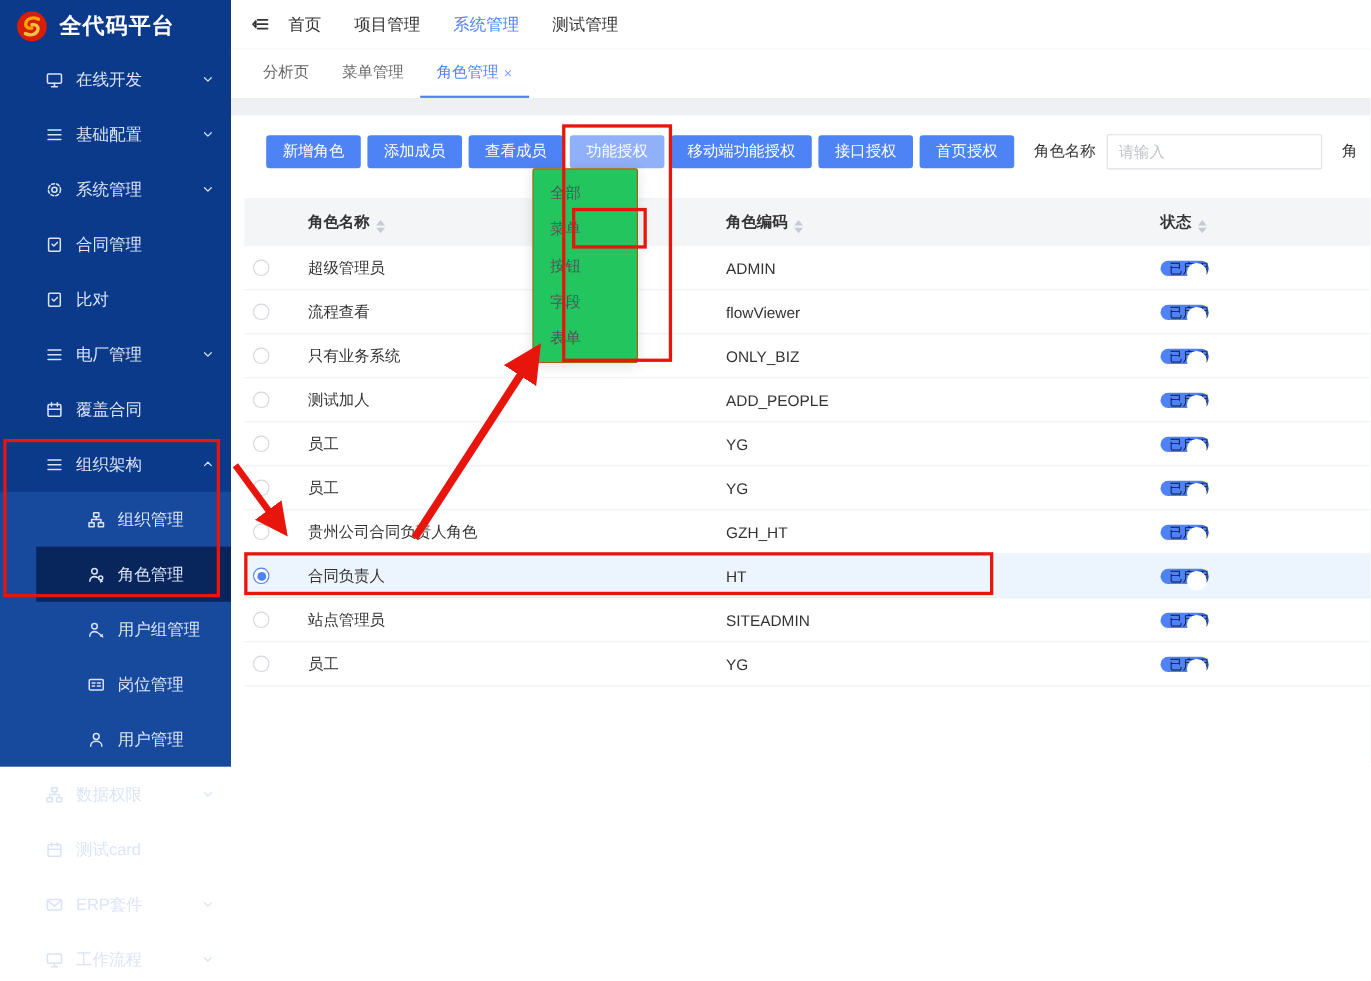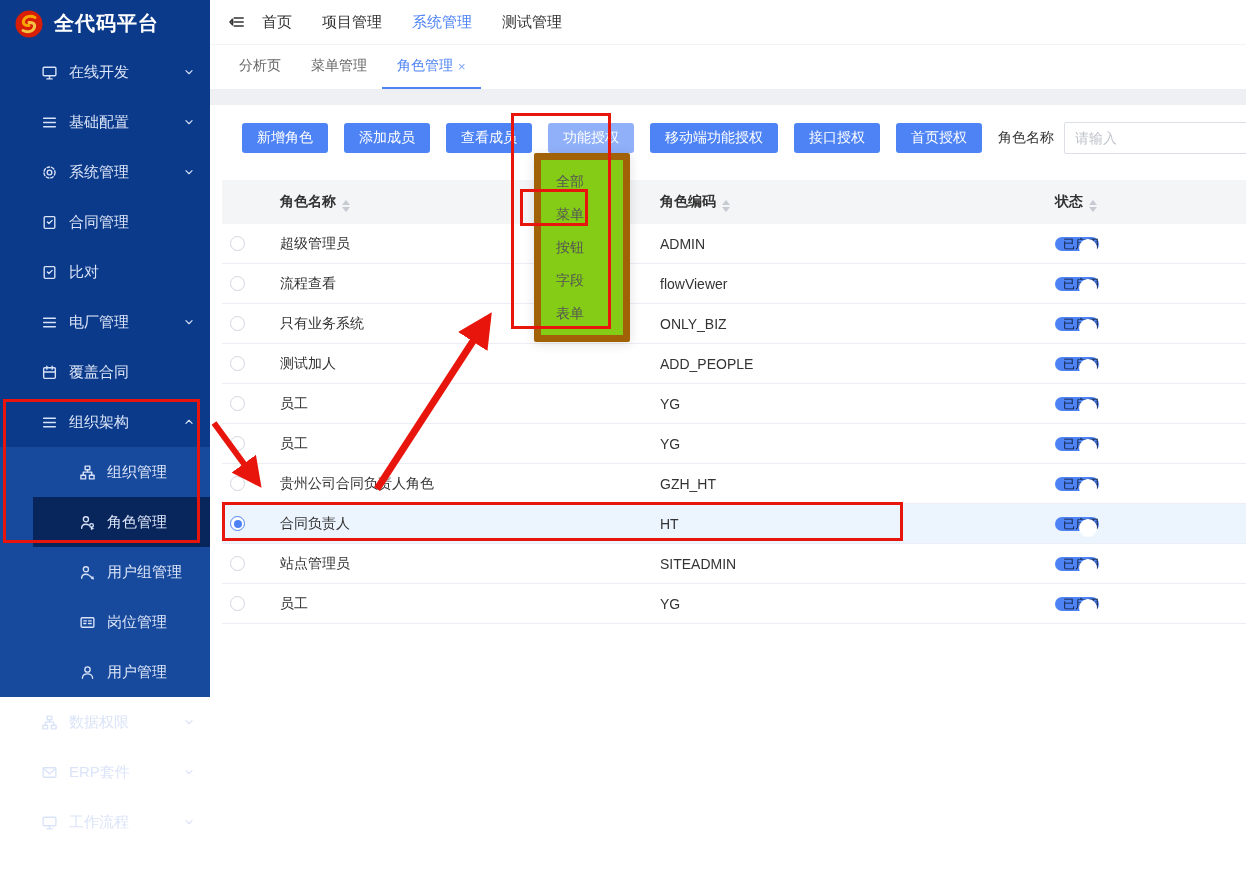--- a/index.html
+++ b/index.html
@@ -34,21 +34,21 @@
   .tab.active { color:#4e83f6; border-bottom-color:#4e83f6; }
   .tab .close { margin-left:5px; font-size:13px; color:#7ea4f8; }
 
   .page { position:absolute; top:91px; left:0; right:0; bottom:0; background:#eef0f4; }
   .panel { position:absolute; top:14px; left:0; right:0; bottom:0; background:#fff; overflow:hidden; }
   .content { margin-left:12px; }
 
   
   .toolbar { display:flex; align-items:center; margin:17px 13px 0 20px; }
   .btn { height:30px; padding:0 15px; background:#4e83f6; color:#fff; border:none; border-radius:3px;
-    font-size:14px; margin-right:16px; cursor:pointer; font-family:inherit; white-space:nowrap; }
+    font-size:14px; margin-right:6px; cursor:pointer; font-family:inherit; white-space:nowrap; }
   .btn.lit { background:#90b0f9; }
   .search-group { margin-left:auto; display:flex; align-items:center; }
   .search-label { font-size:14px; margin-right:10px; white-space:nowrap; }
   .search-input { width:196px; height:32px; border:1px solid #dcdfe6; border-radius:2px;
     padding:0 10px; font-size:14px; color:#333; outline:none; font-family:inherit; }
   .search-input::placeholder { color:#c0c4cc; }
   .partial-label { margin-left:18px; font-size:14px; width:13px; overflow:hidden; white-space:nowrap; }
 
   
   .table { margin-top:26px; font-size:14px; }
@@ -67,22 +67,22 @@
   .sort { display:inline-flex; flex-direction:column; gap:2px; margin-left:6px; vertical-align:1px; }
   .sort i { width:0; height:0; border-left:4px solid transparent; border-right:4px solid transparent; display:block; }
   .sort .up { border-bottom:5px solid #c6cad3; }
   .sort .dn { border-top:5px solid #c6cad3; }
   .toggle { width:59px; height:22px; border-radius:11px; background:#4e83f6; position:relative;
     color:#0f172a; font-size:12px; line-height:22px; padding-left:8px; cursor:pointer; }
   .toggle::after { content:""; position:absolute; right:2px; top:2px; width:18px; height:18px;
     background:#fff; border-radius:50%; }
 
   
-  .dropdown { position:absolute; left:534px; top:153px; width:96px; background:#84cc16;
-    border:7px solid #a16207; border-radius:2px; box-shadow:0 2px 12px rgba(0,0,0,.12);
+  .dropdown { position:absolute; left:484px; top:153px; width:96px; background:#22c55e;
+    border:1px solid #a16207; border-radius:2px; box-shadow:0 2px 12px rgba(0,0,0,.12);
     padding:5px 0; z-index:20; }
   .dd-item { height:33px; line-height:33px; padding-left:15px; font-size:14px; color:#555; cursor:pointer; }
 
   
   .ann-box { position:absolute; border:3px solid #e8150c; z-index:40; pointer-events:none; }
   #ann-sidebar  { left:3px;   top:399px; width:197px; height:144px; }
   #ann-dropdown { left:511px; top:113px; width:100px; height:216px; }
   #ann-menu     { left:520px; top:189px; width:68px;  height:37px; }
   #ann-row      { left:222px; top:502px; width:681px; height:39px; }
   .arrows { position:absolute; left:0; top:0; z-index:45; pointer-events:none; }
@@ -218,20 +218,27 @@
     <span class="sicon"><svg class="ic" width="17" height="17" viewBox="0 0 16 16">
           <rect x="5.8" y="2" width="4.4" height="3.4"></rect>
           <rect x="1.8" y="10.6" width="4.4" height="3.4"></rect>
           <rect x="9.8" y="10.6" width="4.4" height="3.4"></rect>
           <path d="M8 5.4v2.3M4 10.6V7.7h8v2.9"></path>
         </svg></span>
     <span>数据权限</span>
     <span class="chev"><svg class="ic" width="14" height="14" viewBox="0 0 16 16">
           <path d="M4.5 6.5L8 10l3.5-3.5"></path>
         </svg></span>
+  </div>
+  <div class="side-item">
+    <span class="sicon"><svg class="ic" width="17" height="17" viewBox="0 0 16 16">
+          <rect x="2.5" y="3.5" width="11" height="10" rx="1"></rect>
+          <path d="M5.5 2v3M10.5 2v3M2.5 7.5h11"></path>
+        </svg></span>
+    <span>测试card</span>
   </div>
   <div class="side-item">
     <span class="sicon"><svg class="ic" width="17" height="17" viewBox="0 0 16 16">
           <rect x="2" y="3.5" width="12" height="9" rx="1"></rect>
           <path d="M2.5 4.5L8 9.2l5.5-4.7"></path>
         </svg></span>
     <span>ERP套件</span>
     <span class="chev"><svg class="ic" width="14" height="14" viewBox="0 0 16 16">
           <path d="M4.5 6.5L8 10l3.5-3.5"></path>
         </svg></span>

